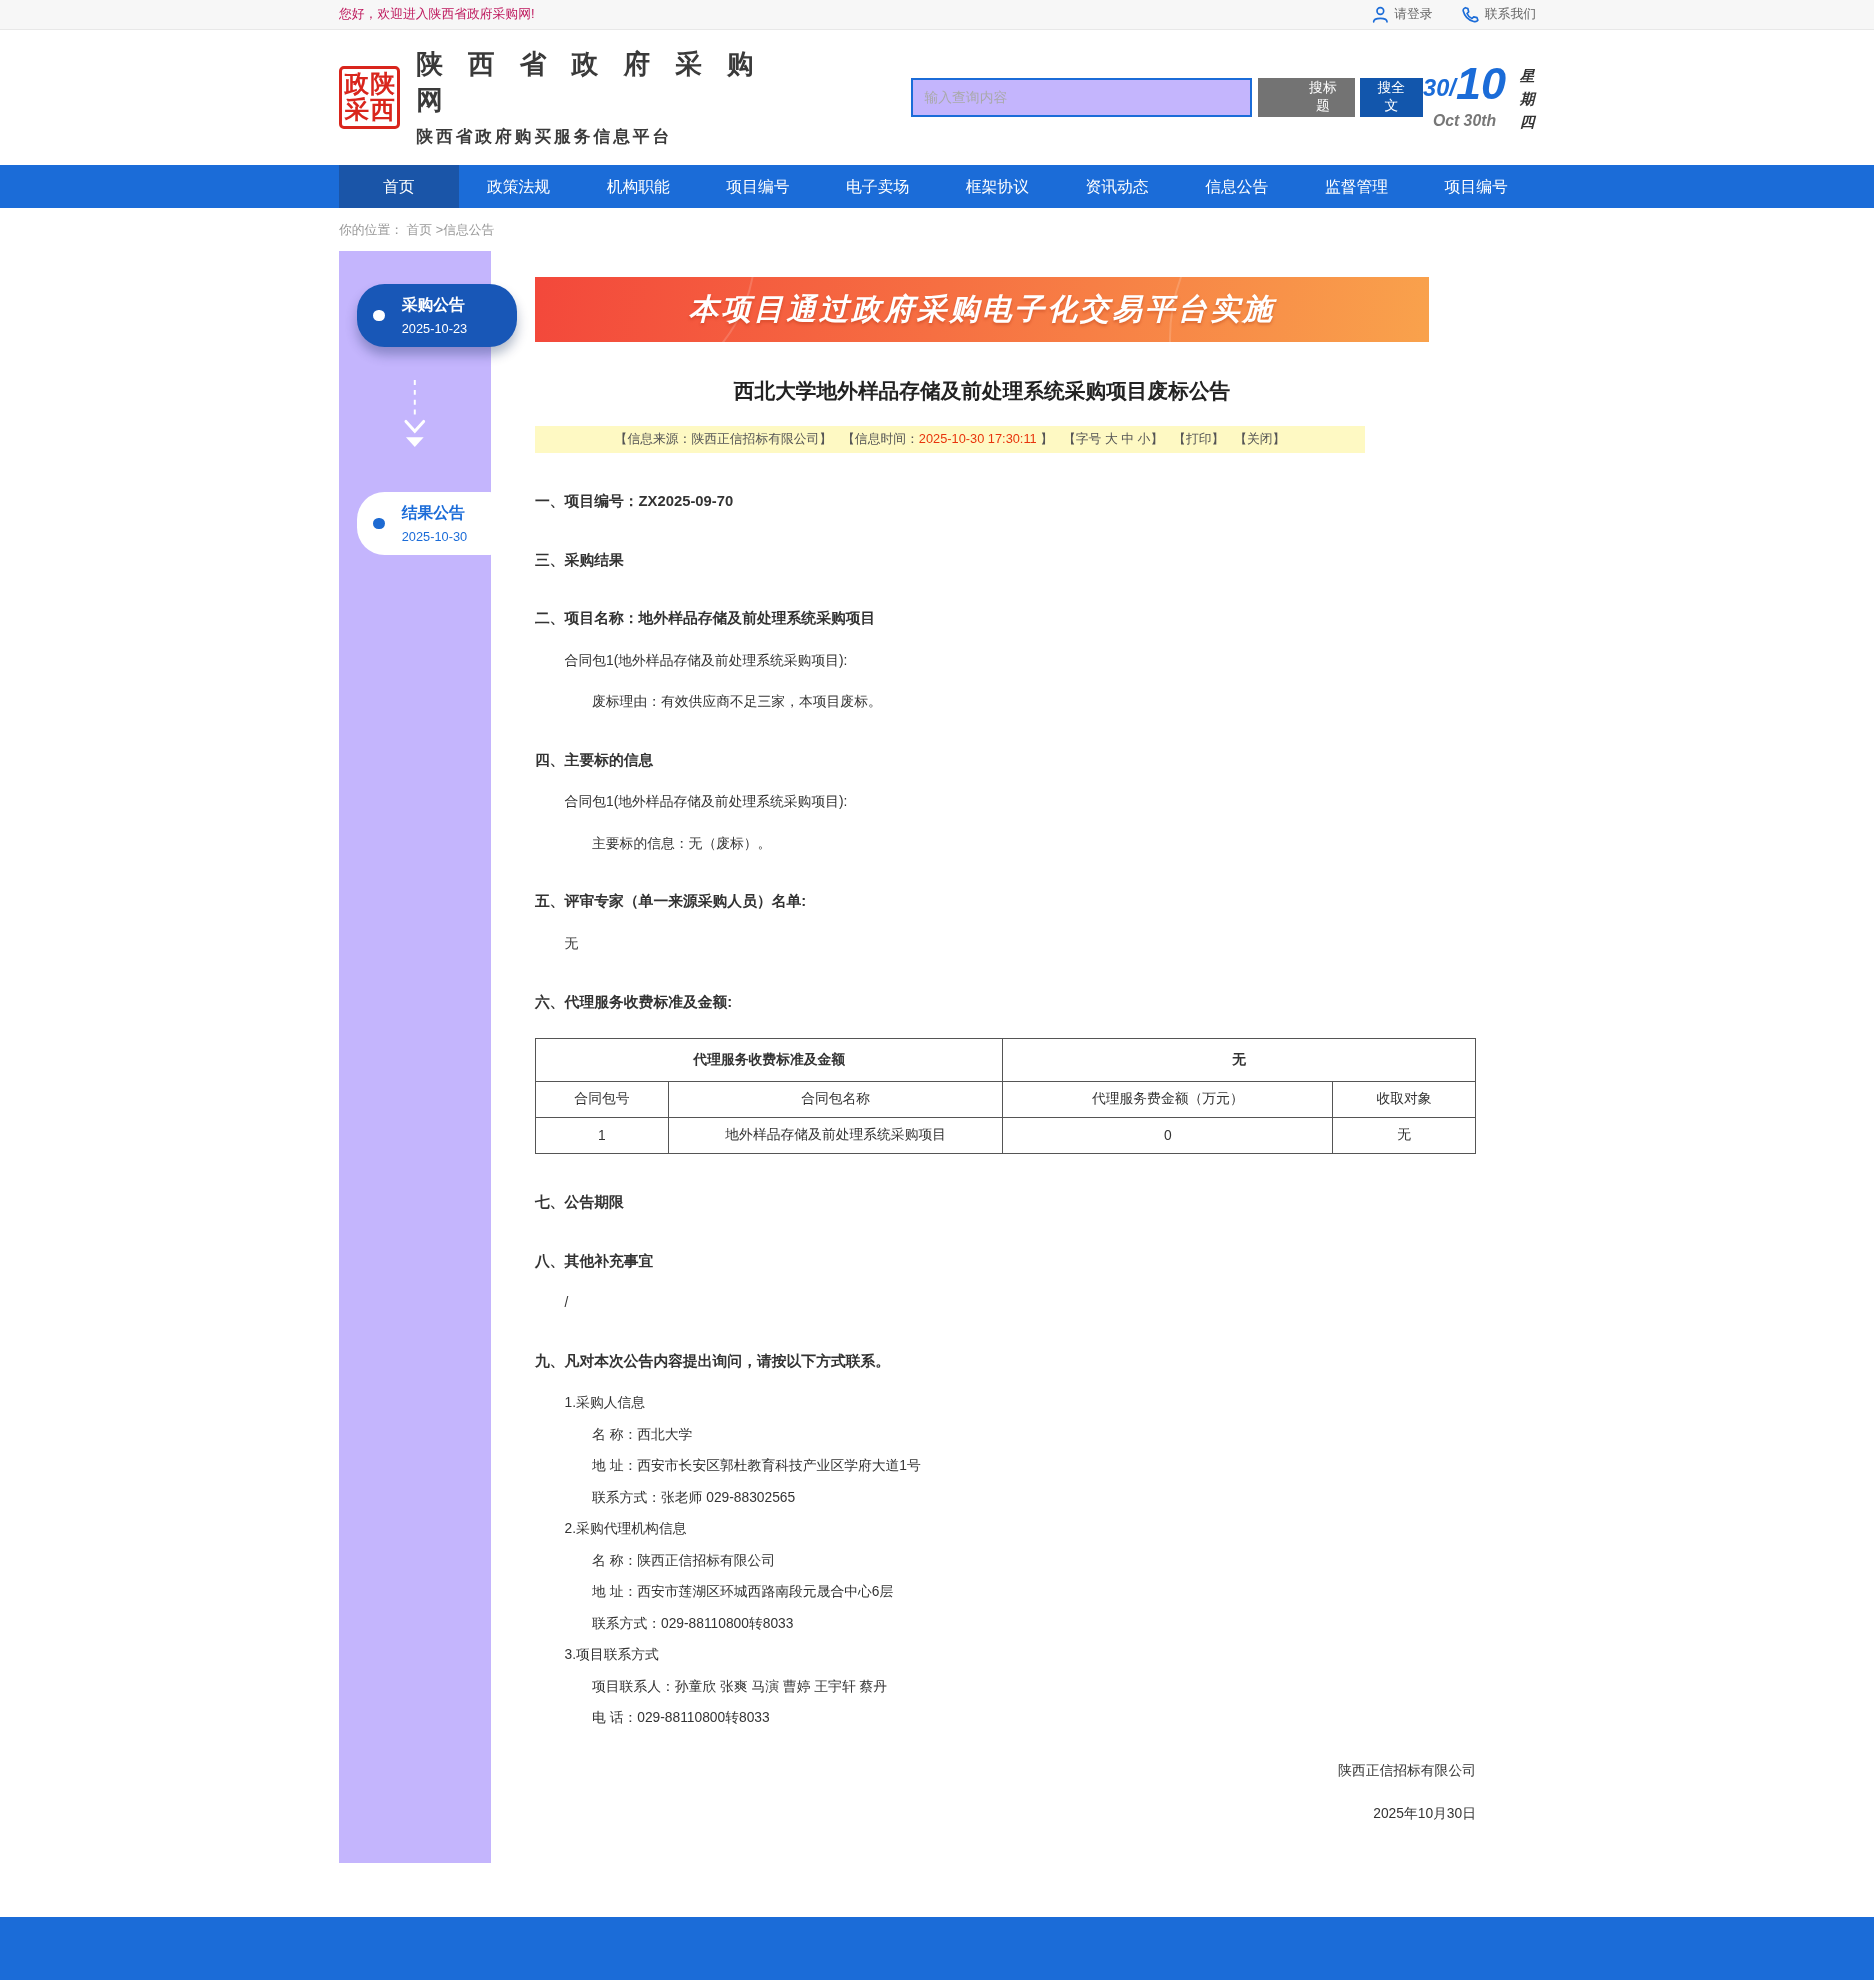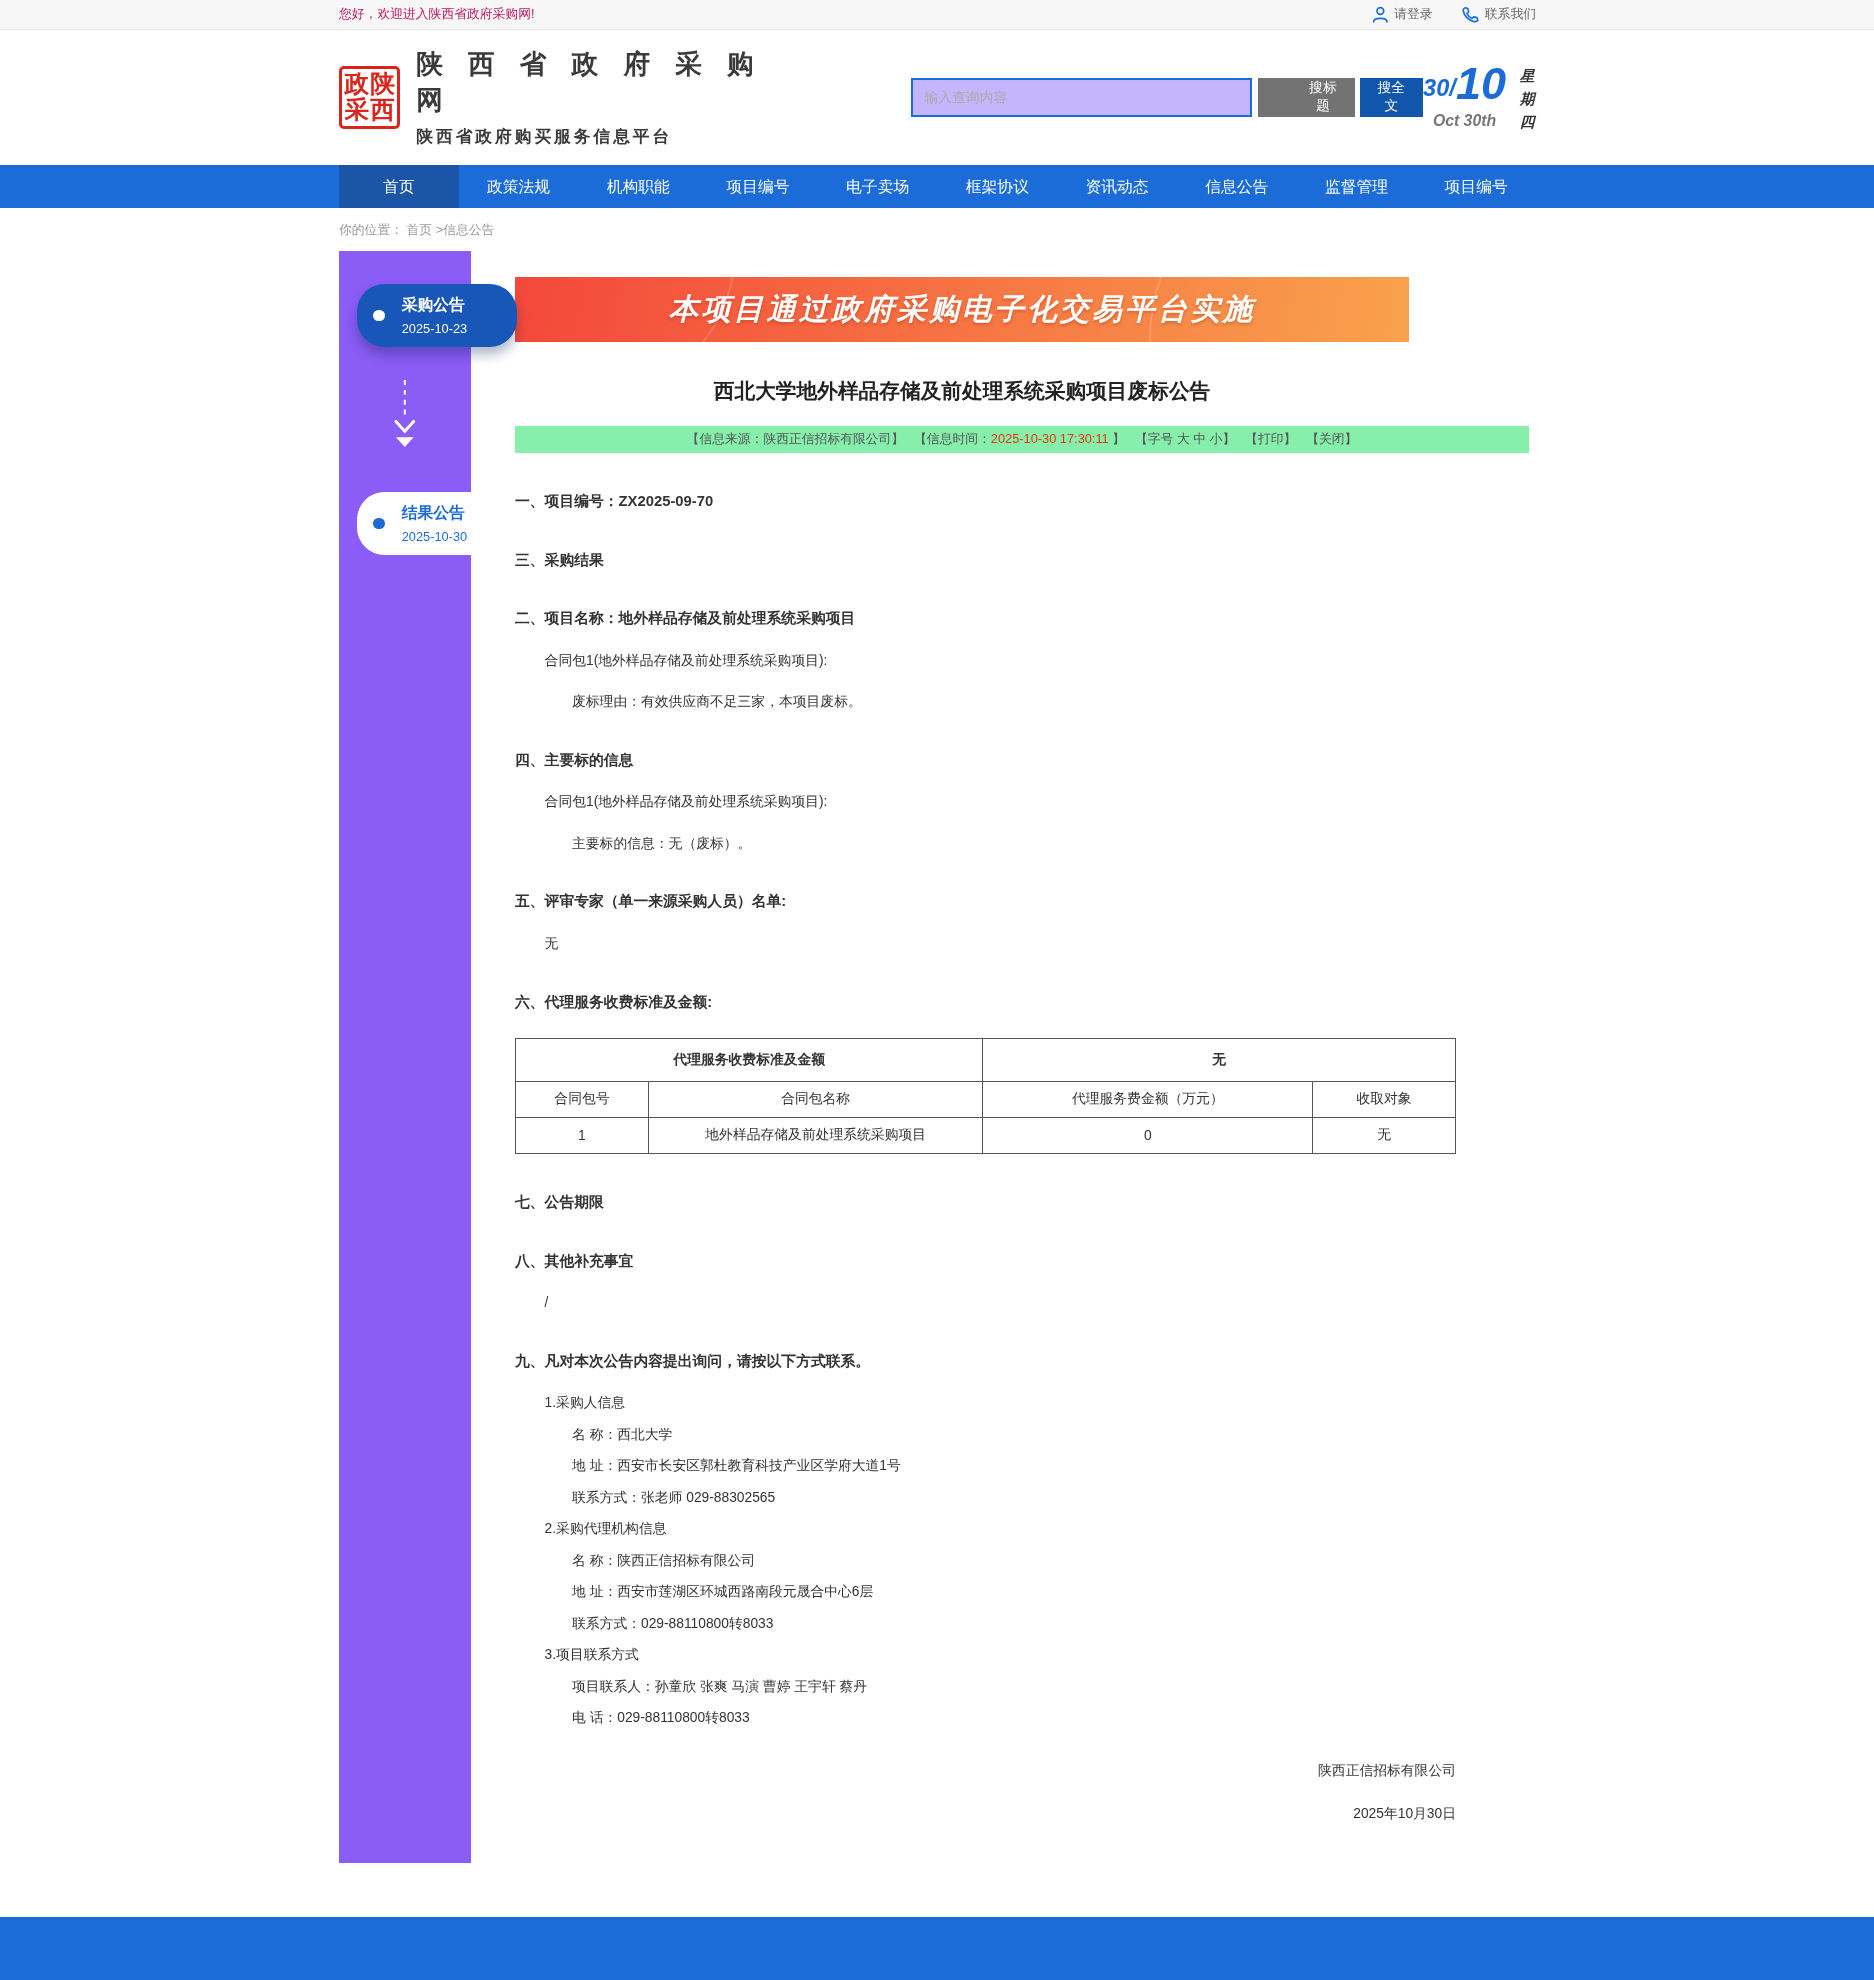--- a/index.html
+++ b/index.html
@@ -58,21 +58,21 @@
   }
   .nav-item.active { background: #1a55a8; }
 
   
   .breadcrumb { padding: 14.8px 0 11.8px; font-size: 12.8px; color: #999; }
   .breadcrumb span { color: #999; }
   .crumb-link { cursor: pointer; }
 
   
   .main { display: flex; align-items: stretch; min-height: 1550px; }
-  .sidebar { width: 132px; background: #8b5cf6; flex-shrink: 0; position: relative; }
+  .sidebar { width: 152px; background: #c4b5fd; flex-shrink: 0; position: relative; }
   .side-item {
     position: relative; margin: 33px 0 0 17.7px; width: 160px; border-radius: 27.6px;
     padding: 10.8px 0 10.8px 45px; cursor: pointer; z-index: 2;
   }
   .side-item .si-title { font-size: 15.8px; font-weight: bold; }
   .side-item .si-date { font-size: 12.8px; margin-top: 4.9px; }
   .side-item .bullet { position: absolute; left: 16.7px; top: 50%; margin-top: -5.9px; width: 11.8px; height: 11.8px; border-radius: 50%; }
   .side-item.inactive { background: #1857b7; color: #fff; box-shadow: 0 7.9px 11.8px rgba(0,30,80,.3); }
   .side-item.inactive .bullet { background: #fff; }
   .side-item.active { background: #fff; color: #1b6cd8; margin-top: 0; }
@@ -89,21 +89,21 @@
     content: ""; position: absolute; border: 2px solid rgba(255,255,255,.16); border-radius: 50%;
   }
   .banner::before { width: 296px; height: 296px; left: -79px; top: -177px; }
   .banner::after { width: 355px; height: 355px; right: -99px; top: -118px; }
   .banner-text {
     color: #fff; font-size: 29.6px; font-weight: 800; font-style: italic; letter-spacing: 3px; z-index: 1;
     text-shadow: 0 2px 3px rgba(160,40,10,.35);
   }
   .art-title { width: 894px; text-align: center; font-size: 20.7px; font-weight: bold; color: #222; margin-top: 35px; }
   .meta {
-    width: 1014px; height: 26.6px; margin-top: 21.7px; background: #86efac;
+    width: 830px; height: 26.6px; margin-top: 21.7px; background: #fef9c3;
     display: flex; align-items: center; justify-content: center; gap: 9.9px;
     font-size: 12.8px; color: #555;
   }
   .meta .hot { color: #e8340c; }
   .meta .act { cursor: pointer; }
 
   .body-text { width: 941px; font-size: 13.8px; color: #333; }
   .sec-h { font-size: 14.8px; font-weight: bold; color: #333; margin-top: 39px; line-height: 19.7px; }
   .para { margin-top: 21.7px; line-height: 19.7px; }
   .ind1 { padding-left: 29.6px; }

